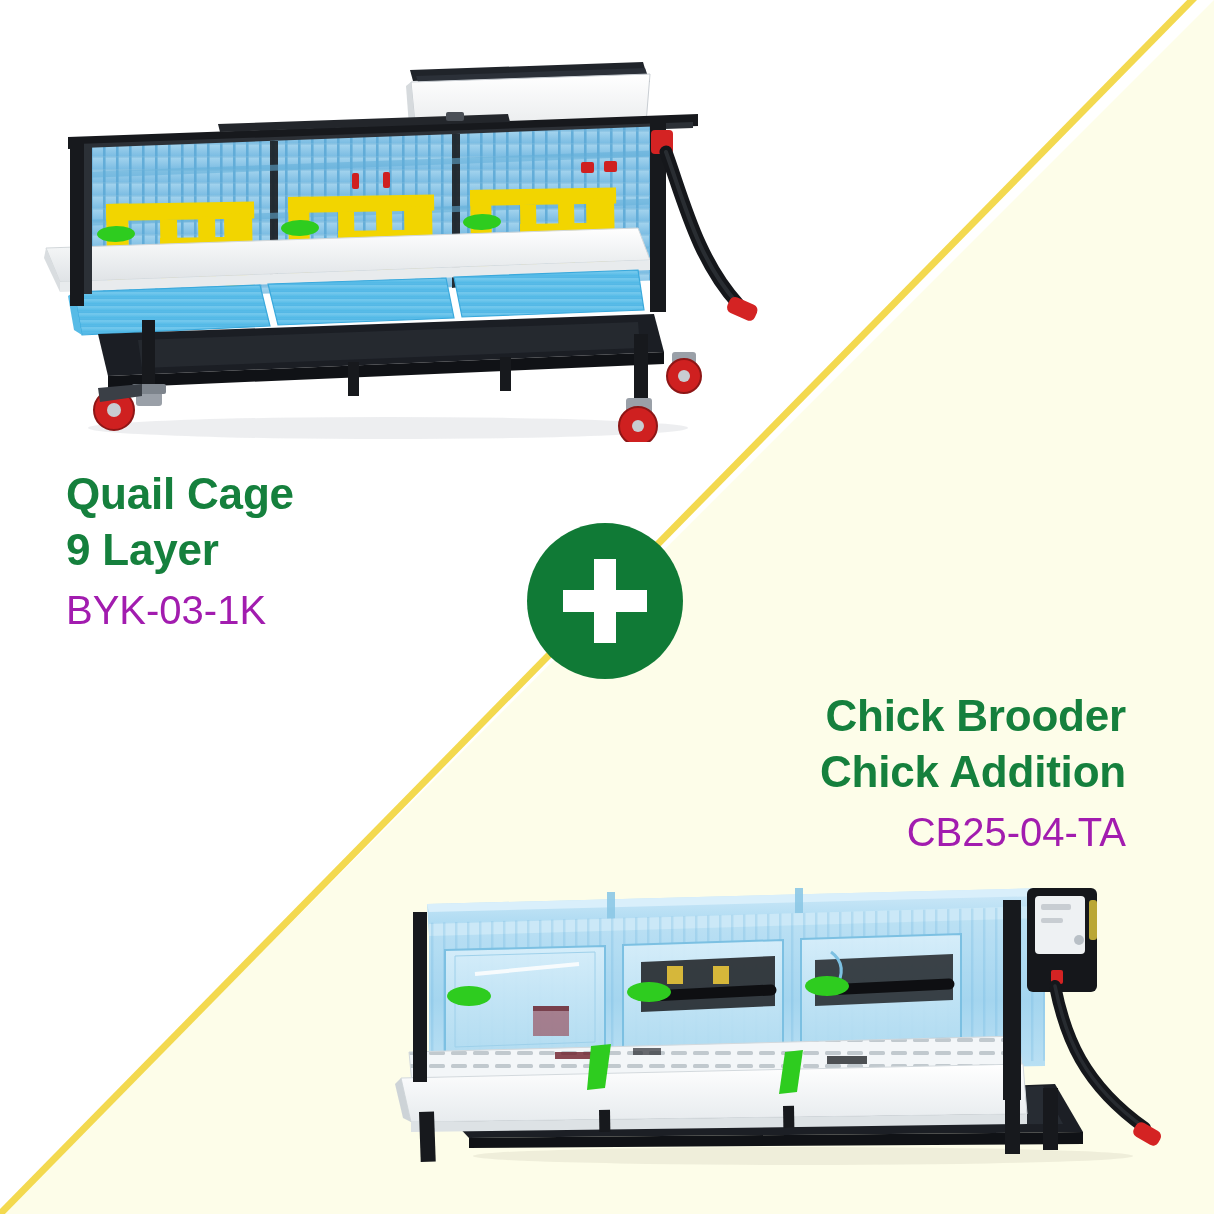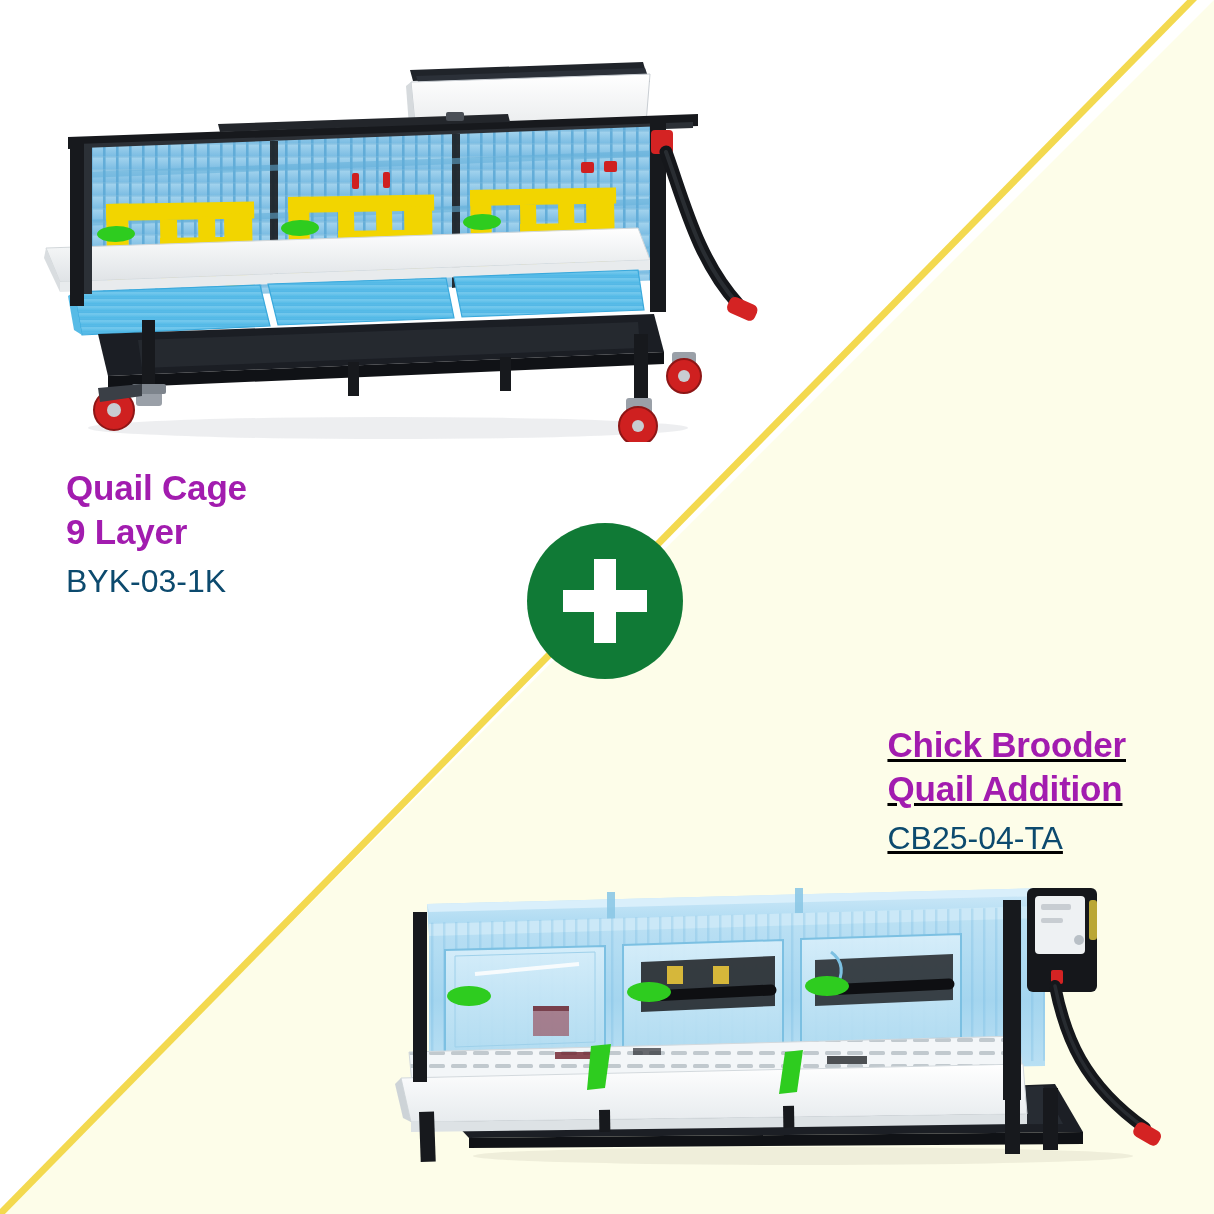--- a/index.html
+++ b/index.html
@@ -37,45 +37,44 @@
     width: 1240px;
     height: 1214px;
     pointer-events: none;
   }
 
   
   .label-block {
     position: absolute;
   }
   .label-block .title-line {
-    font-size: 35px;
+    font-size: 44px;
     font-weight: bold;
-    color: #a21caf;
+    color: #15803d;
     line-height: 1.27;
     letter-spacing: -0.2px;
     white-space: nowrap;
   }
   .label-block .sku-line {
-    font-size: 32px;
+    font-size: 40px;
     font-weight: normal;
-    color: #0c4a6e;
+    color: #a21caf;
     line-height: 1.3;
     margin-top: 6px;
     white-space: nowrap;
   }
   #label-left {
     left: 66px;
     top: 466px;
     text-align: left;
   }
   #label-right {
     right: 88px;
-    top: 723px;
-    text-align: left;
-    text-decoration: underline;
+    top: 688px;
+    text-align: right;
   }
 
   
   #plus-badge {
     position: absolute;
     left: 527px;
     top: 523px;
     width: 156px;
     height: 156px;
     border-radius: 50%;
@@ -290,21 +289,21 @@
     <div class="sku-line">BYK-03-1K</div>
   </div>
 
   <div id="plus-badge">
     <span class="bar-h"></span>
     <span class="bar-v"></span>
   </div>
 
   <div id="label-right" class="label-block">
     <div class="title-line">Chick Brooder</div>
-    <div class="title-line">Quail Addition</div>
+    <div class="title-line">Chick Addition</div>
     <div class="sku-line">CB25-04-TA</div>
   </div>
 
   <div id="photo-chick-brooder" class="product-photo">
     <svg viewBox="0 0 800 300" xmlns="http://www.w3.org/2000/svg">
       <defs>
         <linearGradient id="panelGrad" x1="0" y1="0" x2="0" y2="1">
           <stop offset="0%" stop-color="#bfe3f5"></stop>
           <stop offset="55%" stop-color="#9ed3ef"></stop>
           <stop offset="100%" stop-color="#bde2f4"></stop>

